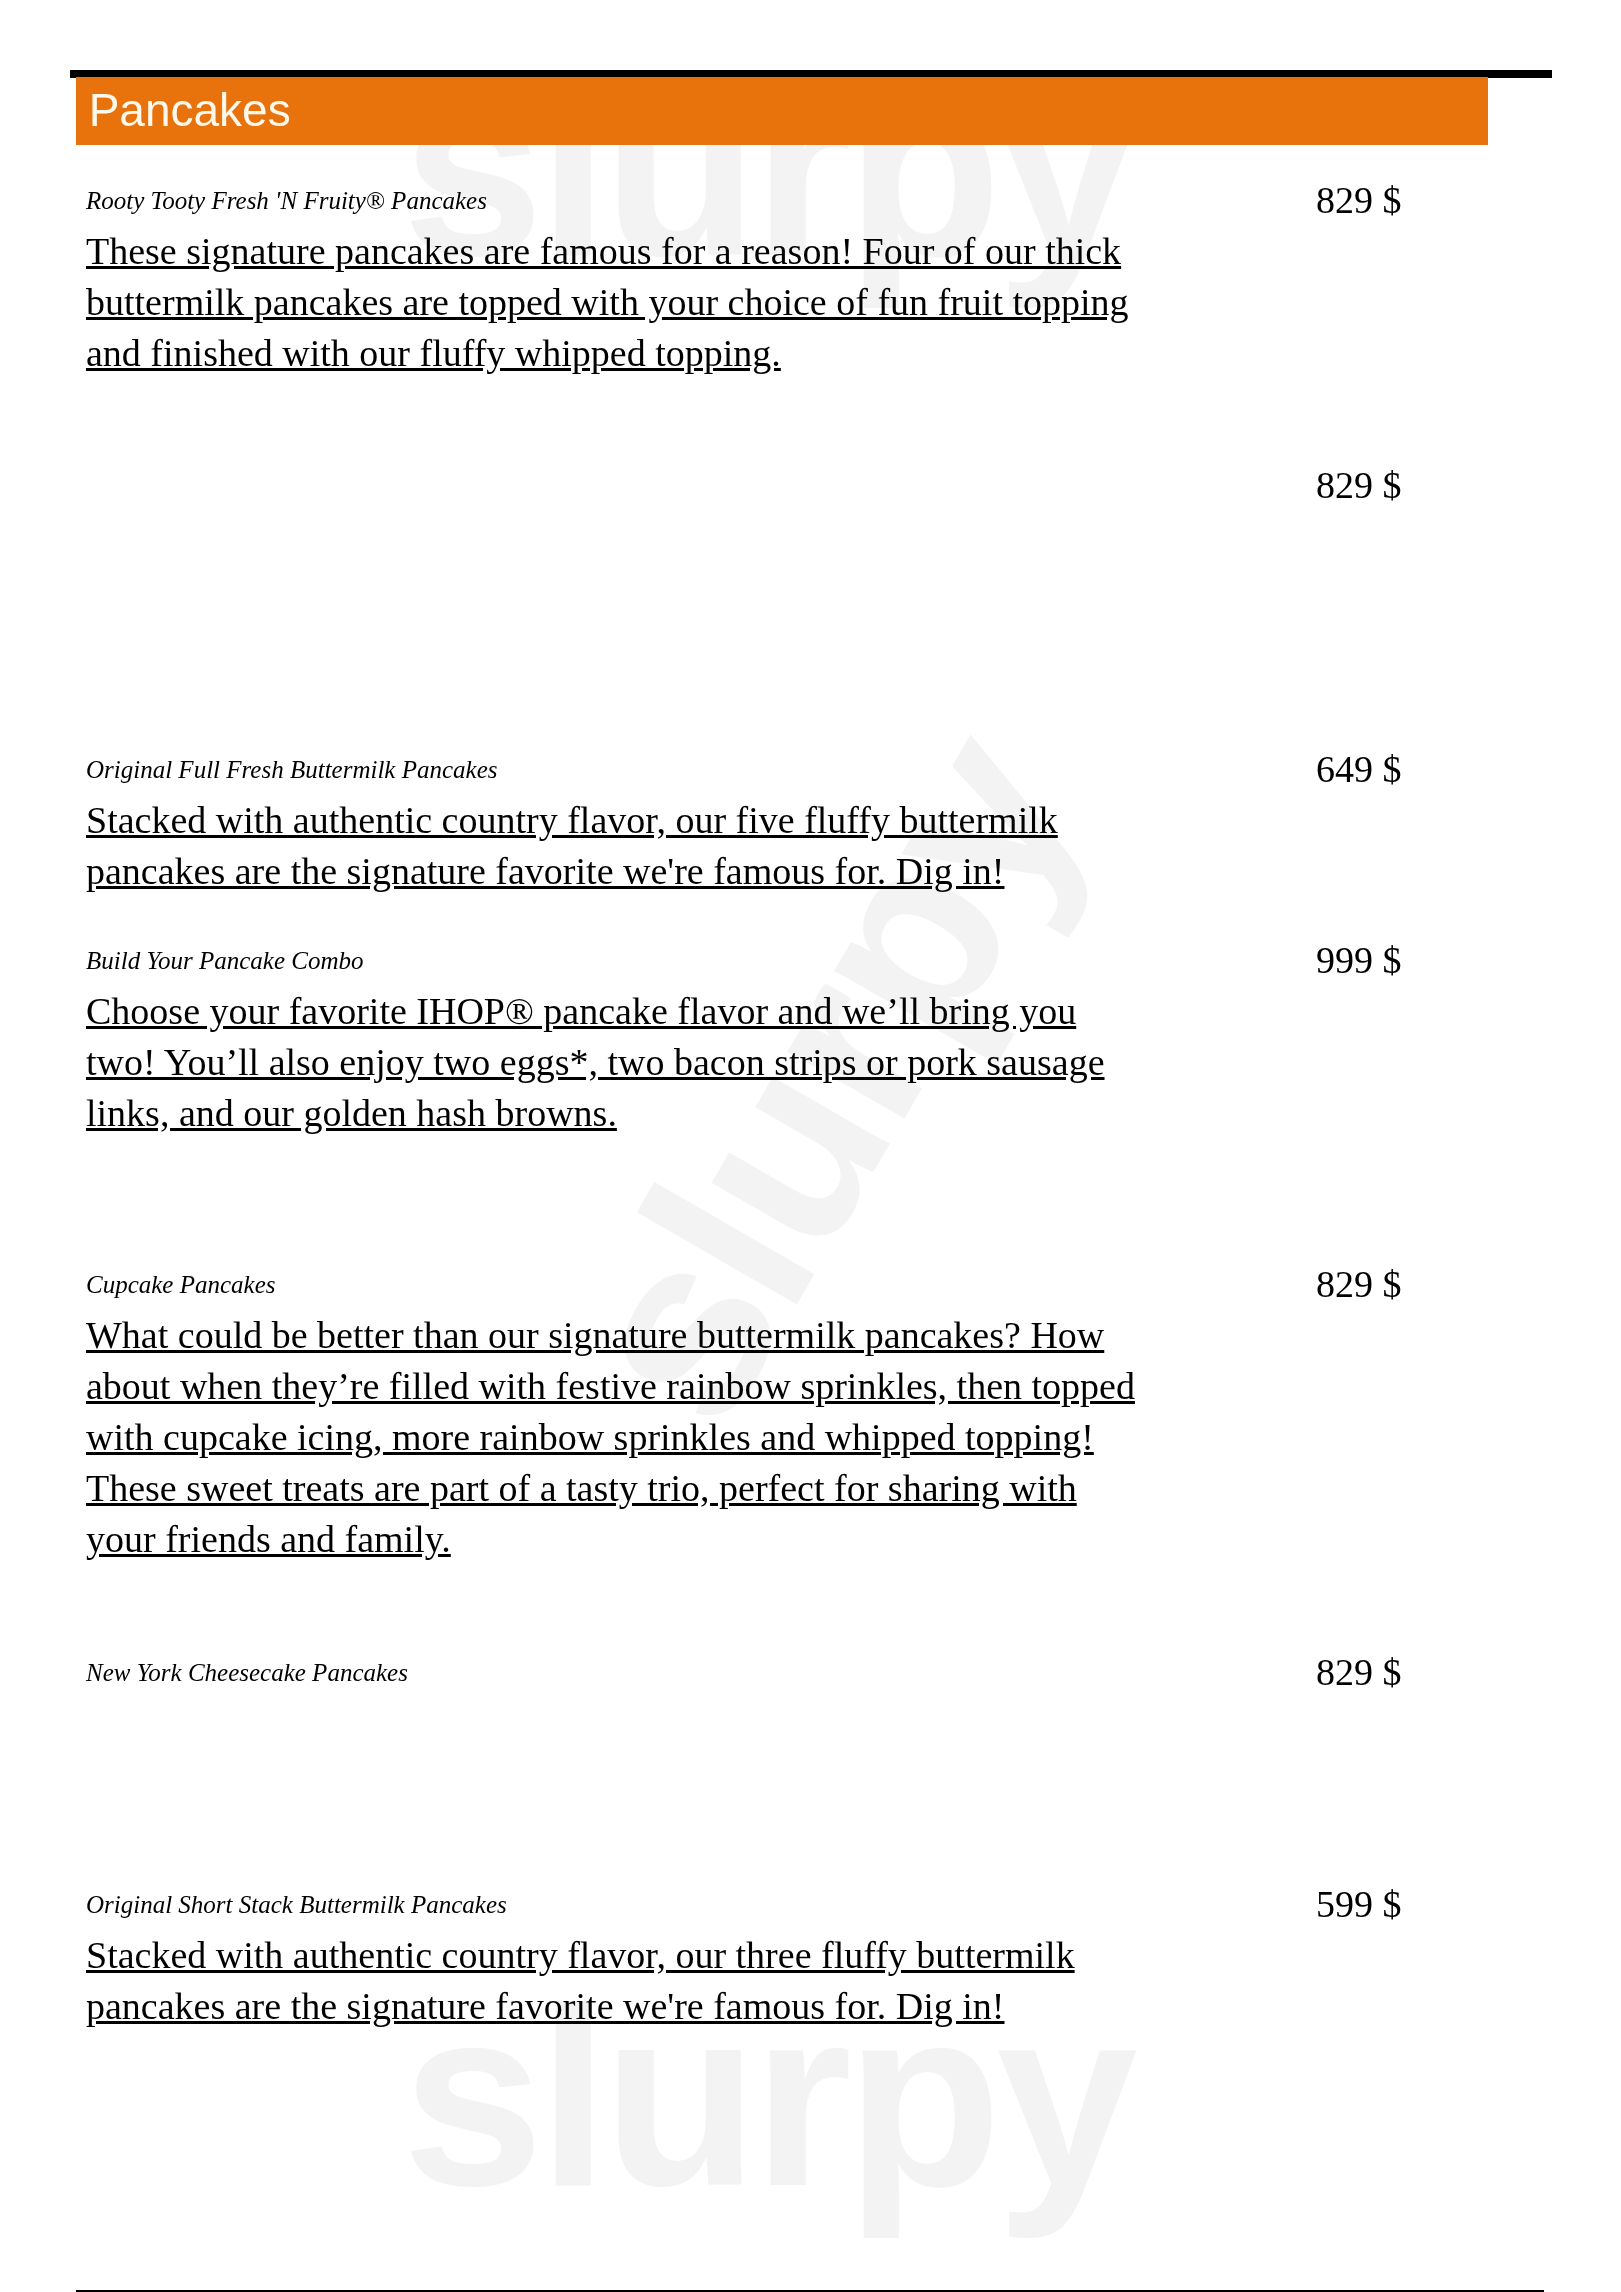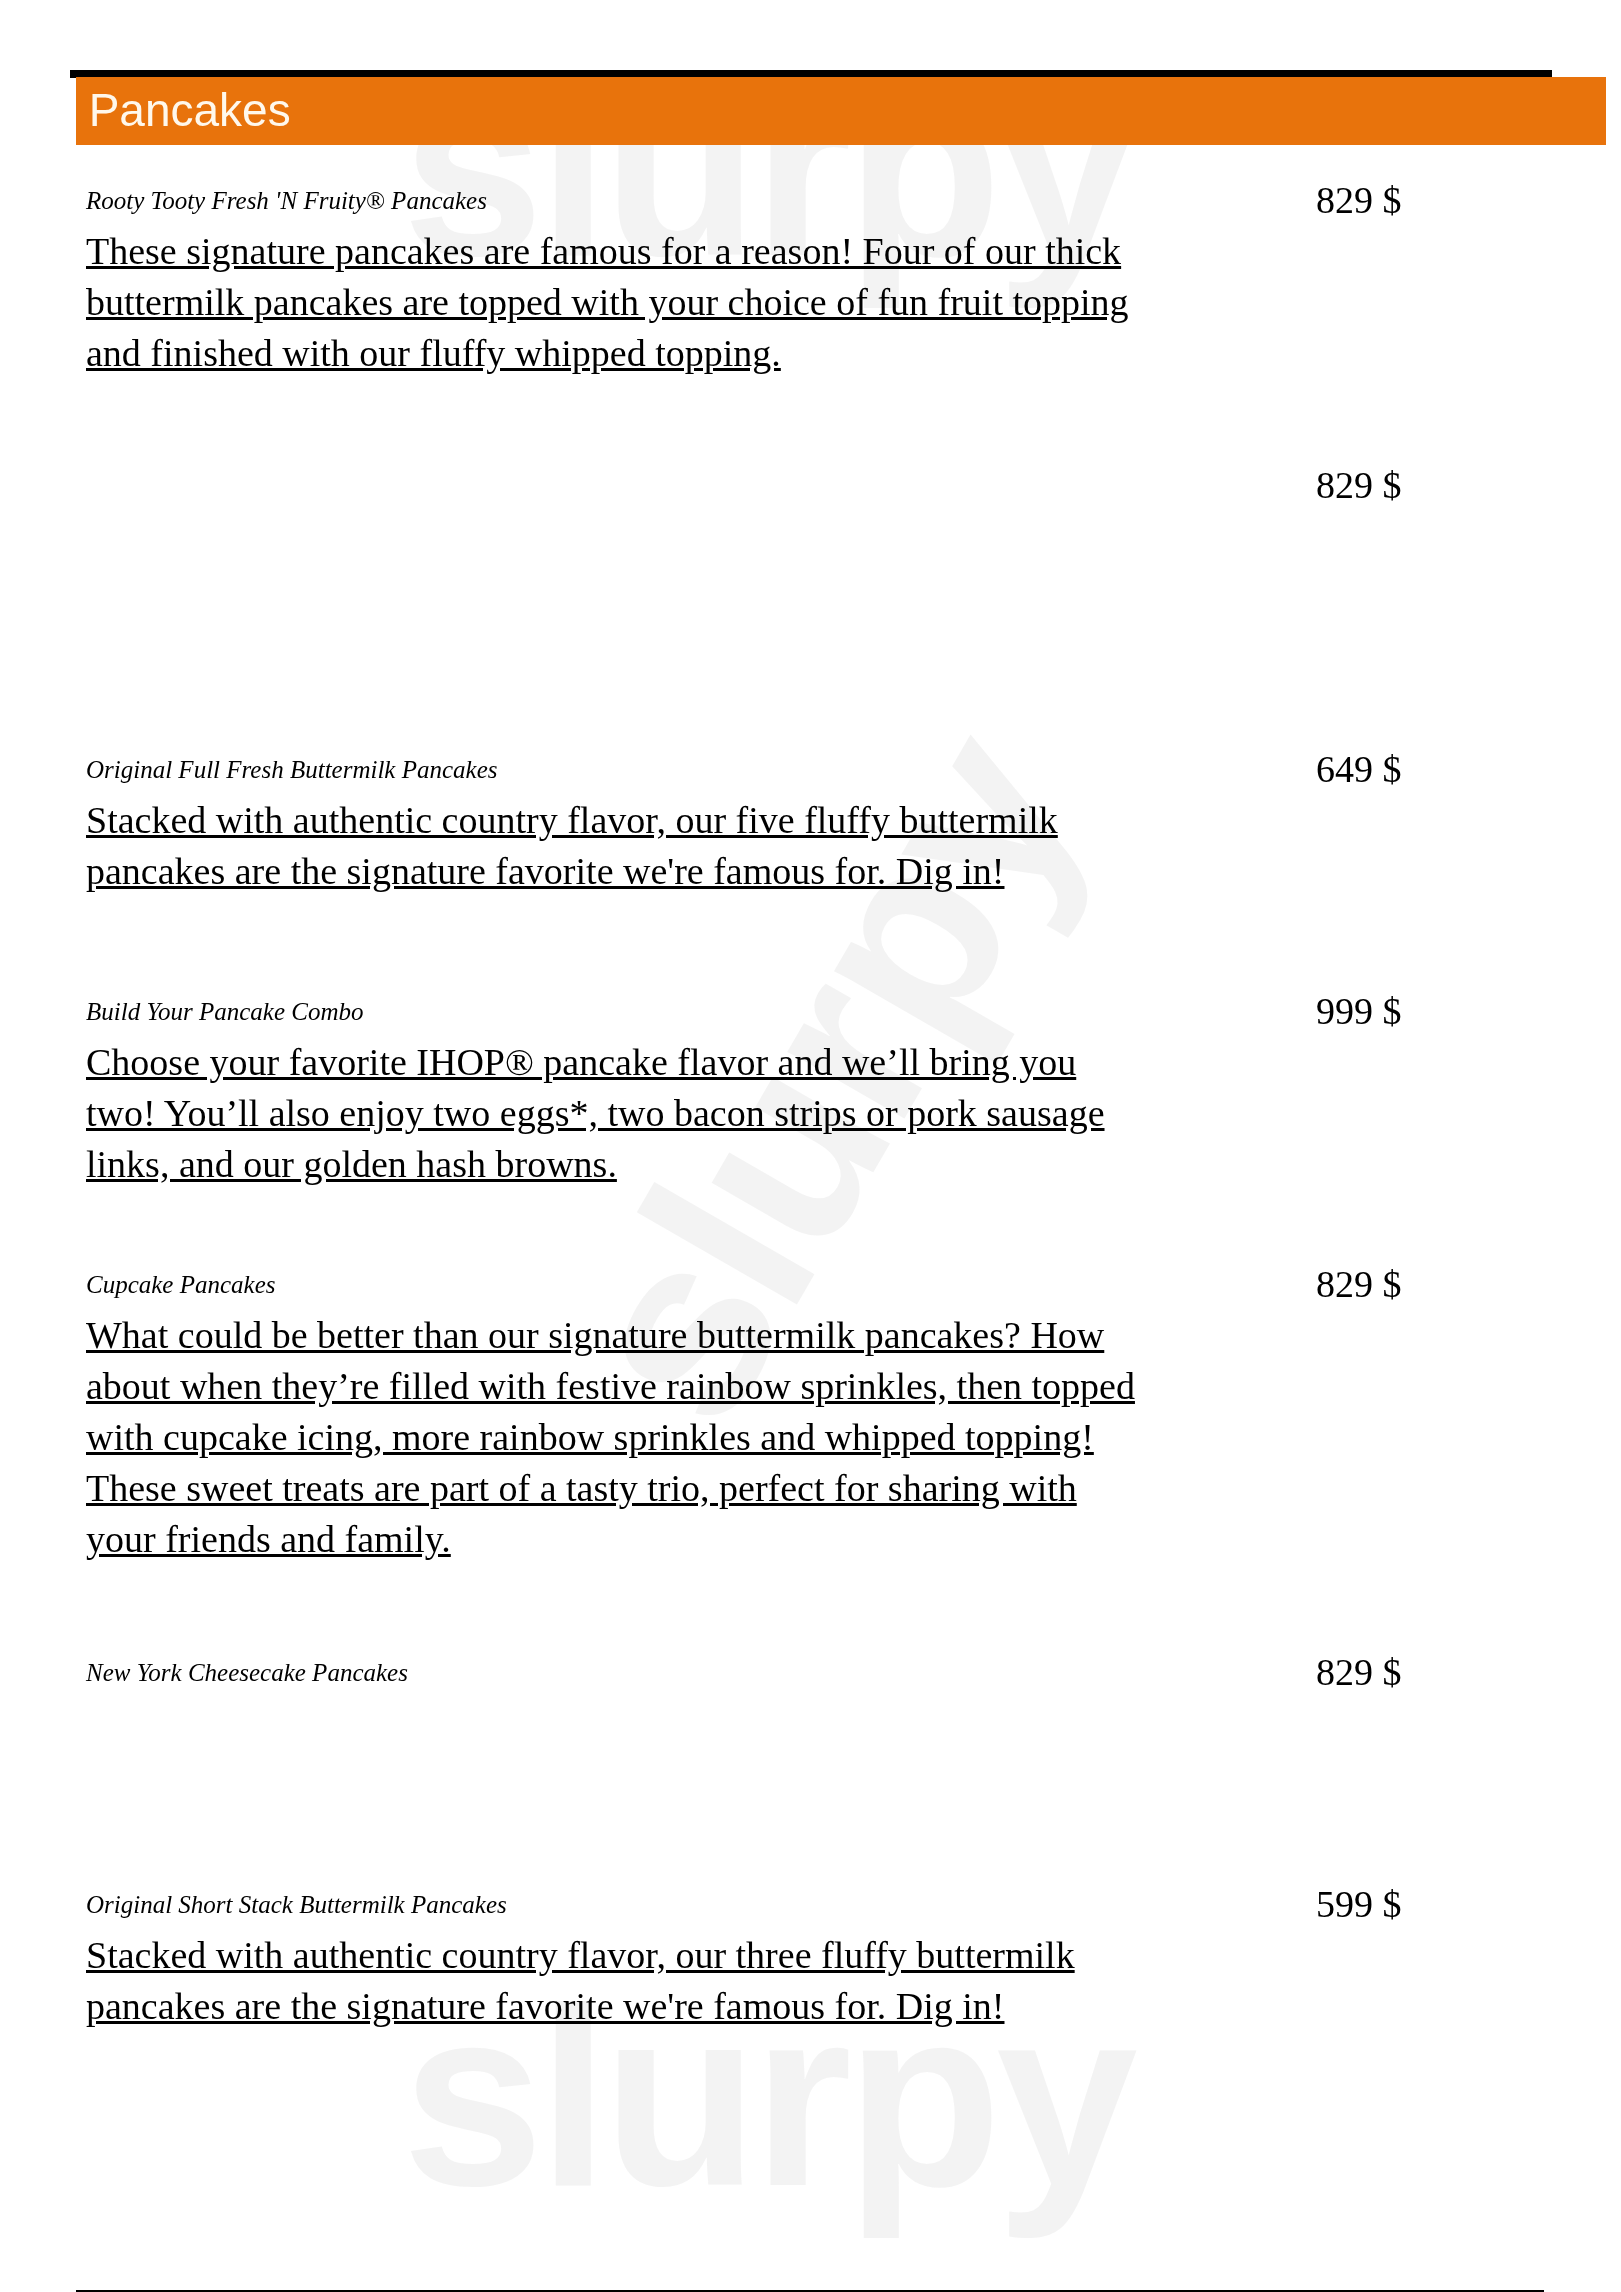--- a/index.html
+++ b/index.html
@@ -1,18 +1,18 @@
 <!DOCTYPE html>
 <html><head>
 <meta charset="utf-8">
 <style>
   html, body { margin:0; padding:0; background:#ffffff; }
   body { width:1621px; height:2293px; position:relative; overflow:hidden; font-family:"Liberation Serif", serif; color:#000; }
   .topline { position:absolute; left:70px; top:70px; width:1482px; height:7.8px; background:#000; }
-  .header { position:absolute; left:76px; top:77px; width:1530px; height:68px; background:#E8730C; }
+  .header { position:absolute; left:76px; top:77px; width:1412px; height:68px; background:#E8730C; }
   .header-title { position:absolute; left:12.7px; top:4.9px; font-family:"Liberation Sans", sans-serif; font-size:46px; line-height:57px; color:#FFF8EC; }
   .item { position:absolute; left:86px; width:1353px; }
   .item-name { font-size:25px; line-height:51px; white-space:nowrap;font-style:italic; }
   .item-price { position:absolute; left:1206px; top:0; font-size:38px; line-height:51px; white-space:nowrap;margin-left:24px; }
   .item-desc { font-size:38px; line-height:51px; white-space:pre-line; width:1176px;text-decoration:underline; }
   .bottomline { position:absolute; left:76px; top:2290px; width:1468px; height:2.9px; background:#000; }
   .watermark { position:absolute; font-family:"Liberation Sans", sans-serif; font-weight:bold; font-size:255px; color:rgba(200,200,200,0.22); pointer-events:none; letter-spacing:-5.9px; }
   .wm1 { left:402px; top:19.6px; }
   .wm2 { left:461px; top:931px; transform:rotate(-60deg); transform-origin:center; }
   .wm3 { left:402px; top:1950px; }
@@ -41,21 +41,21 @@
   <div class="item-price">829 $</div>
 </div>
 
 <div class="item" style="top:744px">
   <div class="item-name">Original Full Fresh Buttermilk Pancakes</div>
   <div class="item-price">649 $</div>
   <div class="item-desc">Stacked with authentic country flavor, our five fluffy buttermilk
 pancakes are the signature favorite we're famous for. Dig in!</div>
 </div>
 
-<div class="item" style="top:986px">
+<div class="item" style="top:935px">
   <div class="item-name">Build Your Pancake Combo</div>
   <div class="item-price">999 $</div>
   <div class="item-desc">Choose your favorite IHOP® pancake flavor and we’ll bring you
 two! You’ll also enjoy two eggs*, two bacon strips or pork sausage
 links, and our golden hash browns.</div>
 </div>
 
 <div class="item" style="top:1259px">
   <div class="item-name">Cupcake Pancakes</div>
   <div class="item-price">829 $</div>

